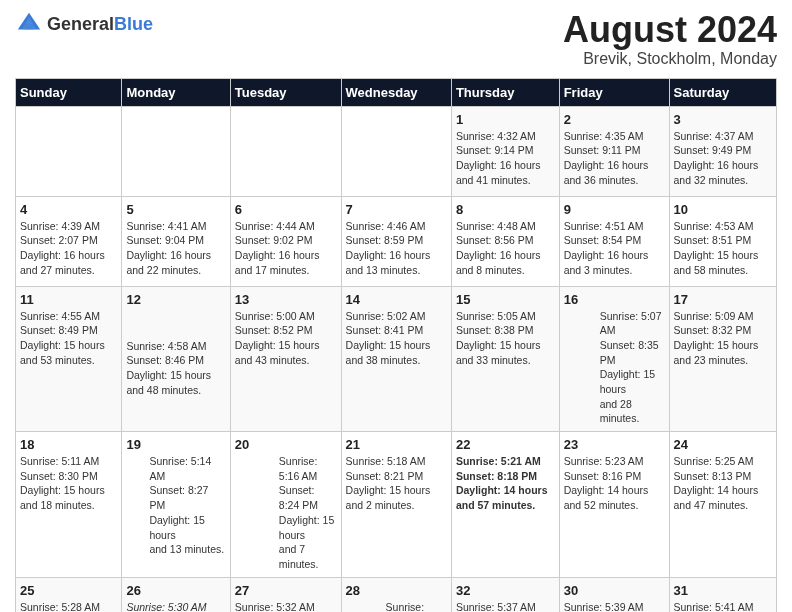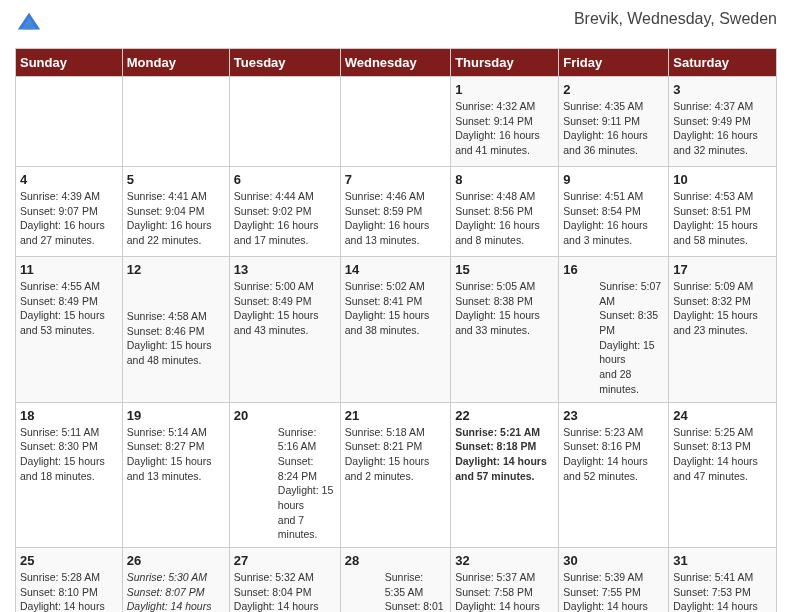--- a/index.html
+++ b/index.html
@@ -47,21 +47,21 @@
     .title-location {
       font-size: 16px;
       color: #444;
     }
     .calendar {
       width: 100%;
       border-collapse: collapse;
       font-size: 11px;
     }
     .calendar thead tr th {
-      background-color: #7f1d1d;
+      background-color: #0f172a;
       color: #fff;
       padding: 6px 4px;
       text-align: left;
       font-size: 13px;
       font-weight: bold;
       border: 1px solid #ccc;
     }
     .calendar tbody tr td {
       vertical-align: top;
       padding: 5px 4px;
@@ -92,23 +92,27 @@
 </head>
 <body>
 
 <div class="header">
   <div class="logo">
     <svg class="logo-icon" viewBox="0 0 40 40">
       <polygon points="20,4 36,28 4,28" fill="#3a7bd5"></polygon>
       <polygon points="20,10 30,28 10,28" fill="#5a9be8" opacity="0.5"></polygon>
       <rect x="14" y="20" width="12" height="8" fill="#3a7bd5" opacity="0.3"></rect>
     </svg>
+    <div>
+      <span class="logo-text-general">General</span><span class="logo-text-blue">Blue</span>
+    </div>
   </div>
   <div class="title-block">
-    <div class="title-location">Brevik, Wednesday, Sweden</div>
+    <div class="title-month">August 2024</div>
+    <div class="title-location">Brevik, Stockholm, Monday</div>
   </div>
 </div>
 
 <table class="calendar">
   <thead>
     <tr>
       <th>Sunday</th>
       <th>Monday</th>
       <th>Tuesday</th>
       <th>Wednesday</th>
@@ -142,21 +146,21 @@
           <div class="day-info" style="white-space: pre-line;">Sunrise: 4:37 AM
 Sunset: 9:49 PM
 Daylight: 16 hours
 and 32 minutes.</div>
         </td>
       </tr>
       <tr>
         <td>
           <div class="day-number">4</div>
           <div class="day-info" style="white-space: pre-line;">Sunrise: 4:39 AM
-Sunset: 9:07 PM
+Sunset: 2:07 PM
 Daylight: 16 hours
 and 27 minutes.</div>
         </td>
         <td>
           <div class="day-number">5</div>
           <div class="day-info" style="white-space: pre-line;">Sunrise: 4:41 AM
 Sunset: 9:04 PM
 Daylight: 16 hours
 and 22 minutes.</div>
         </td>
@@ -207,21 +211,21 @@
         <td>
           <div class="day-number">12</div>
           <div class="day-info" style="white-space: pre-line; margin-top: 32px;">Sunrise: 4:58 AM
 Sunset: 8:46 PM
 Daylight: 15 hours
 and 48 minutes.</div>
         </td>
         <td>
           <div class="day-number">13</div>
           <div class="day-info" style="white-space: pre-line;">Sunrise: 5:00 AM
-Sunset: 8:49 PM
+Sunset: 8:52 PM
 Daylight: 15 hours
 and 43 minutes.</div>
         </td>
         <td>
           <div class="day-number">14</div>
           <div class="day-info" style="white-space: pre-line;">Sunrise: 5:02 AM
 Sunset: 8:41 PM
 Daylight: 15 hours
 and 38 minutes.</div>
         </td>
@@ -250,21 +254,21 @@
       <tr>
         <td>
           <div class="day-number">18</div>
           <div class="day-info" style="white-space: pre-line;">Sunrise: 5:11 AM
 Sunset: 8:30 PM
 Daylight: 15 hours
 and 18 minutes.</div>
         </td>
         <td>
           <div class="day-number">19</div>
-          <div class="day-info" style="white-space: pre-line;">Sunrise: 5:14 AM
+          <div class="day-info" style="white-space: pre-line; margin-left: 23px;">Sunrise: 5:14 AM
 Sunset: 8:27 PM
 Daylight: 15 hours
 and 13 minutes.</div>
         </td>
         <td>
           <div class="day-number">20</div>
           <div class="day-info" style="white-space: pre-line; margin-left: 44px;">Sunrise: 5:16 AM
 Sunset: 8:24 PM
 Daylight: 15 hours
 and 7 minutes.</div>

